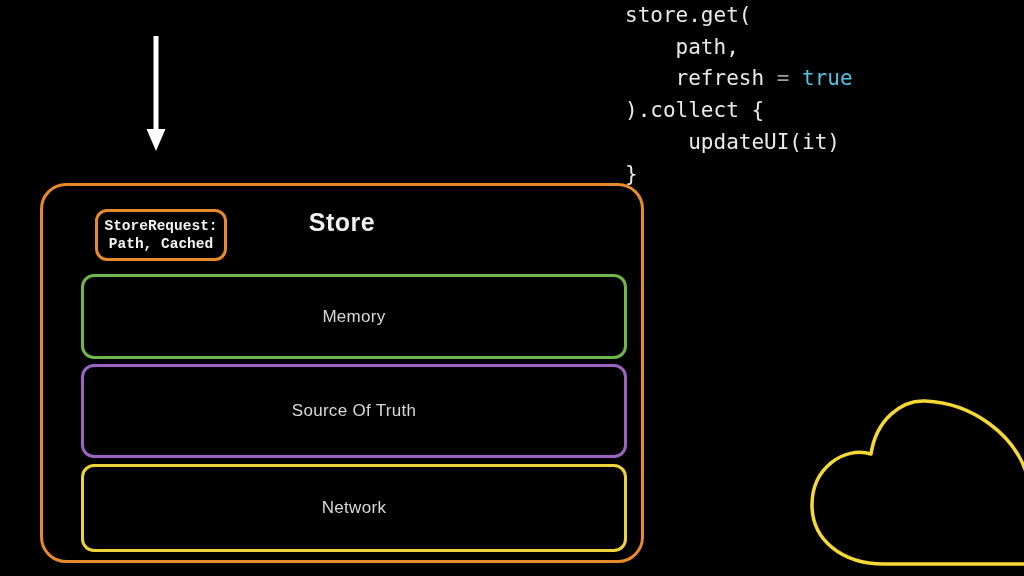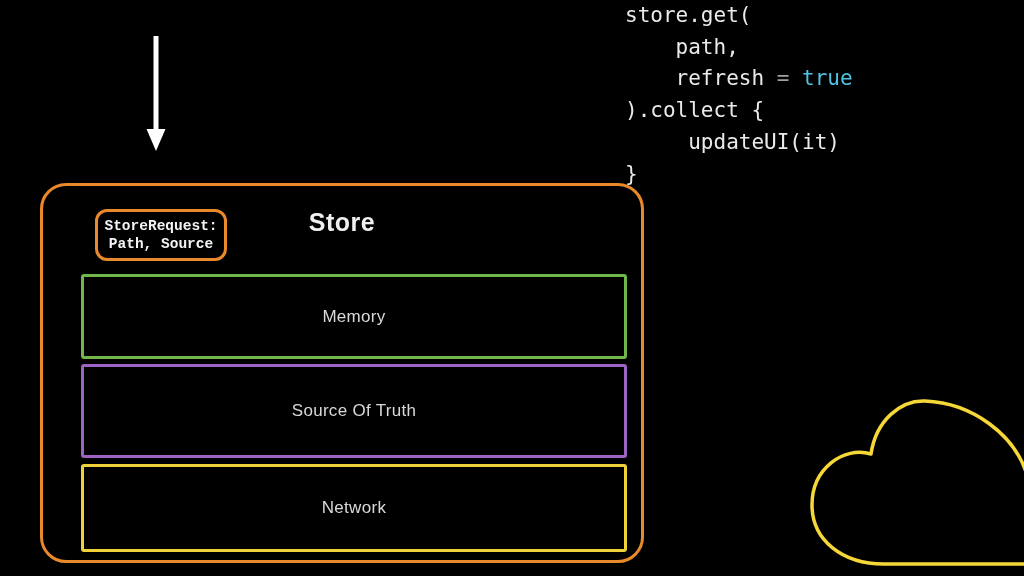--- a/index.html
+++ b/index.html
@@ -75,21 +75,21 @@
     left: 38px;
     top: 0;
     width: 546px;
     height: 100%;
   }
   .layer {
     position: absolute;
     left: 0;
     width: 546px;
     border: 3px solid;
-    border-radius: 3px;
+    border-radius: 13px;
     display: flex;
     align-items: center;
     justify-content: center;
   }
   .layer-0 { top: 88px;  height: 85px; }
   .layer-1 { top: 178px; height: 94px; }
   .layer-2 { top: 278px; height: 88px; }
   .layer-label {
     color: #D9D9D9;
     font-size: 17px;
@@ -111,21 +111,21 @@
 <svg class="down-arrow" width="20" height="116" viewBox="0 0 20 116">
   <rect x="7.5" y="0" width="5" height="96" fill="#FFFFFF"></rect>
   <polygon points="0.5,93 19.5,93 10,115" fill="#FFFFFF"></polygon>
 </svg>
 
 <div class="store-box" style="border-color: rgb(232, 137, 44);">
   <div class="store-title">Store</div>
 
   <div class="request-badge" style="border-color: rgb(232, 137, 44);">
     <div>StoreRequest:</div>
-    <div>Path, Source</div>
+    <div>Path, Cached</div>
   </div>
 
   <div class="store-layers">
       <div class="layer layer-0" style="border-color: rgb(111, 182, 75);">
         <span class="layer-label">Memory</span>
       </div>
       <div class="layer layer-2" style="border-color: rgb(239, 209, 56);">
         <span class="layer-label">Network</span>
       </div>
       <div class="layer layer-1" style="border-color: rgb(156, 99, 194);">

